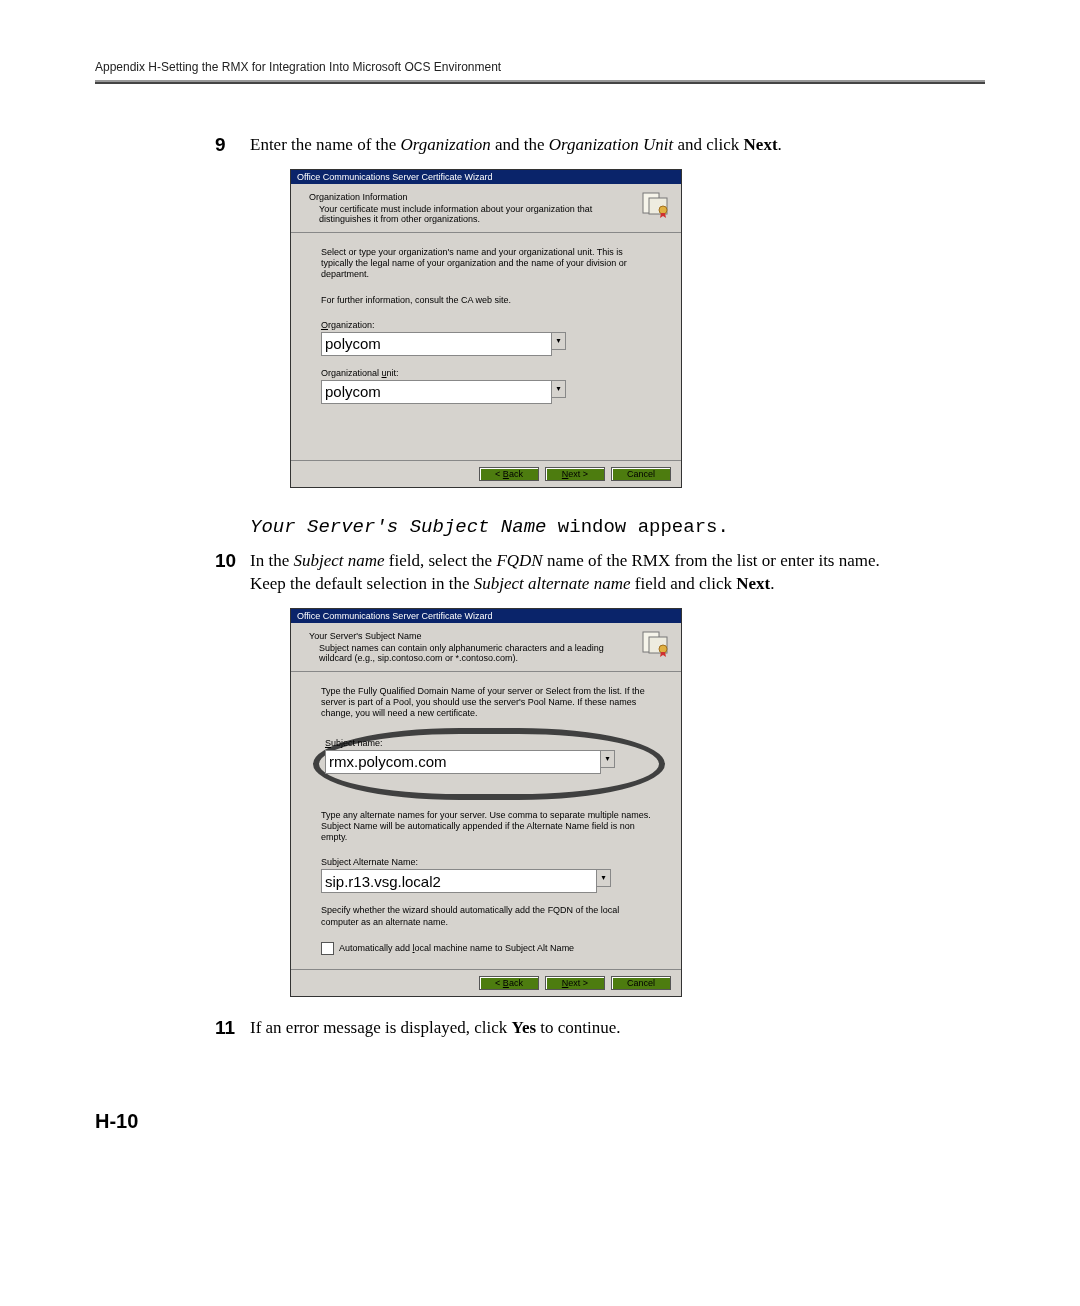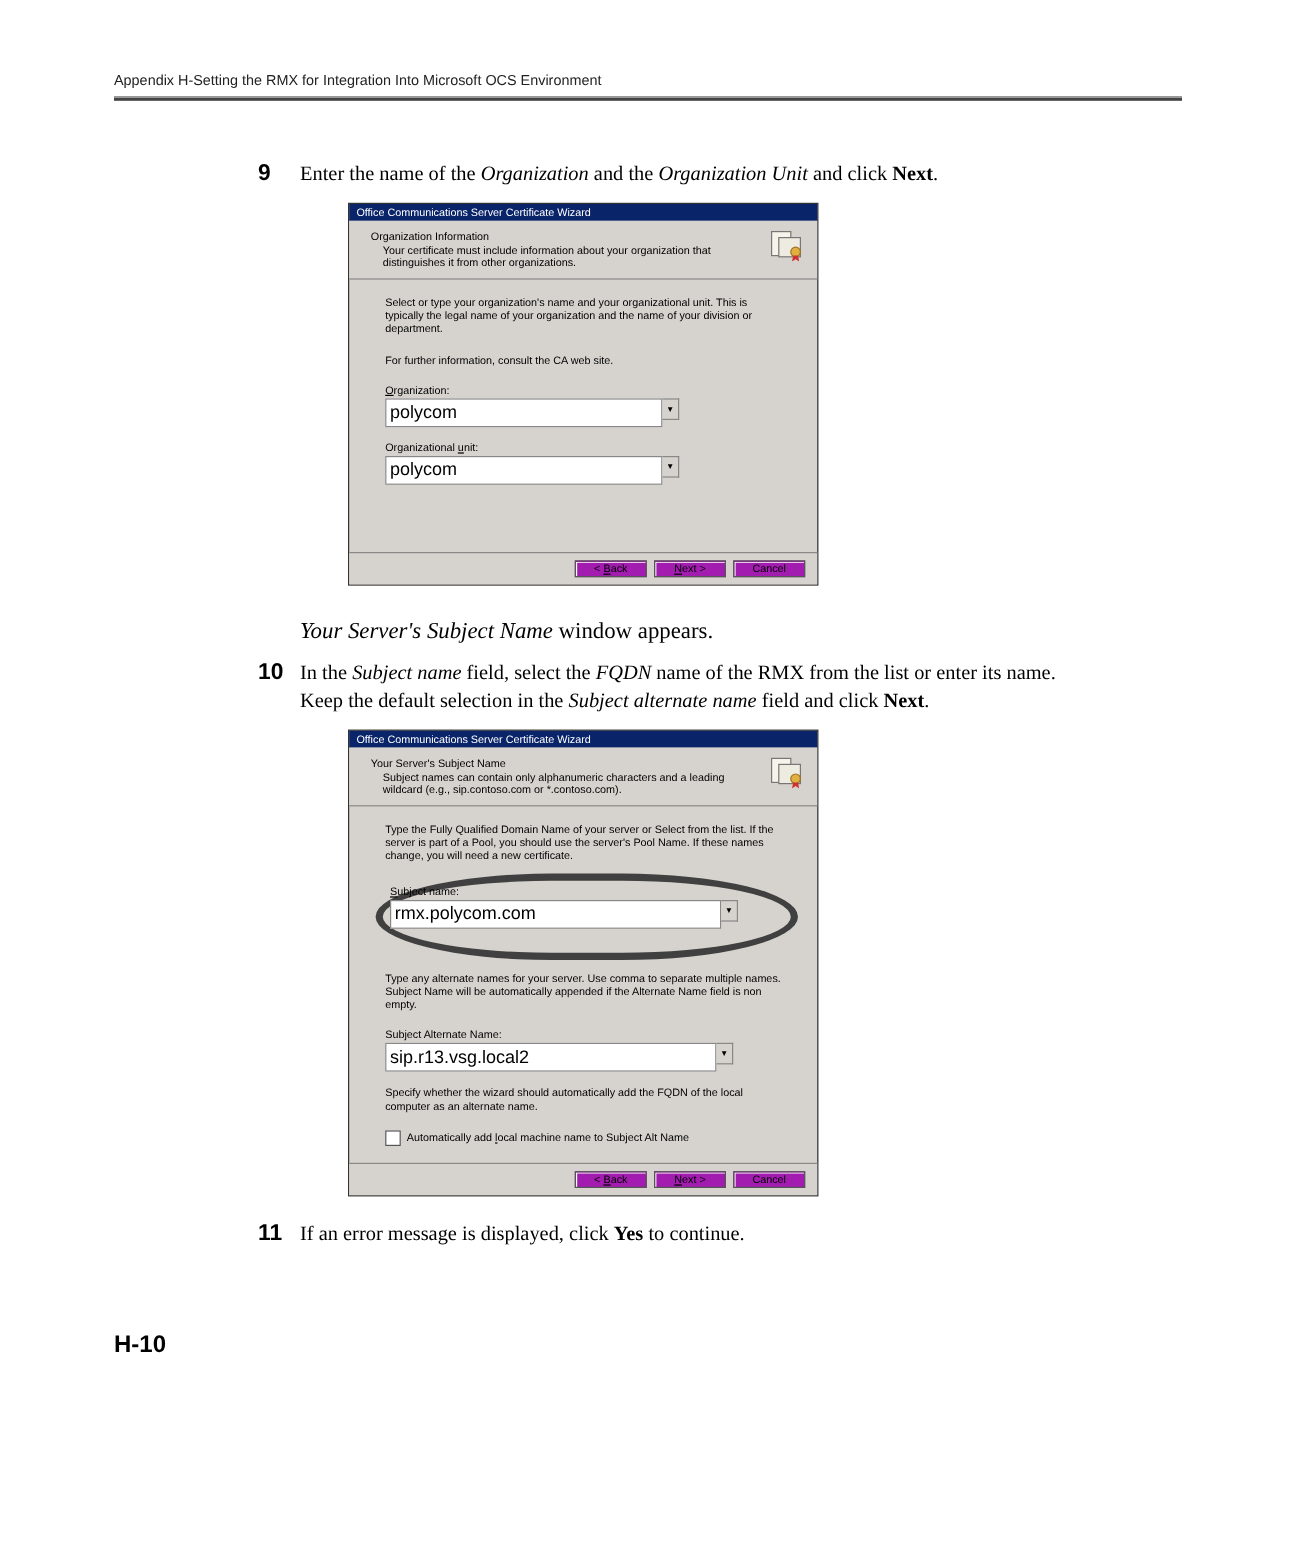--- a/index.html
+++ b/index.html
@@ -45,20 +45,21 @@
   .step-text {
     font-size: 17px;
     line-height: 1.35;
     margin-top: 12px;
   }
   .italic { font-style: italic; }
   .bold { font-weight: bold; }
   .caption {
     font-size: 19px;
     margin: 28px 0 8px 0;
+    font-family: Liberation Mono, monospace;
   }
   .dialog {
     margin: 12px 0 20px 40px;
     width: 390px;
     border: 1px solid #333;
     background: #d6d3ce;
     font-family: Tahoma, Arial, sans-serif;
     font-size: 9px;
     color: #000;
   }
@@ -142,21 +143,21 @@
   .dialog-buttons {
     border-top: 1px solid #888;
     padding: 6px 10px;
     display: flex;
     justify-content: flex-end;
     gap: 6px;
     background: #d6d3ce;
   }
   .win-btn {
     border: 1px solid #555;
-    background: #a21caf;
+    background: #4d7c0f;
     font-size: 9px;
     padding: 1px 0;
     width: 58px;
     text-align: center;
     font-family: Tahoma, Arial, sans-serif;
     box-shadow: inset 1px 1px 0 #fff;
   }
   .footer {
     margin-top: 70px;
     font-family: Arial, Helvetica, sans-serif;

